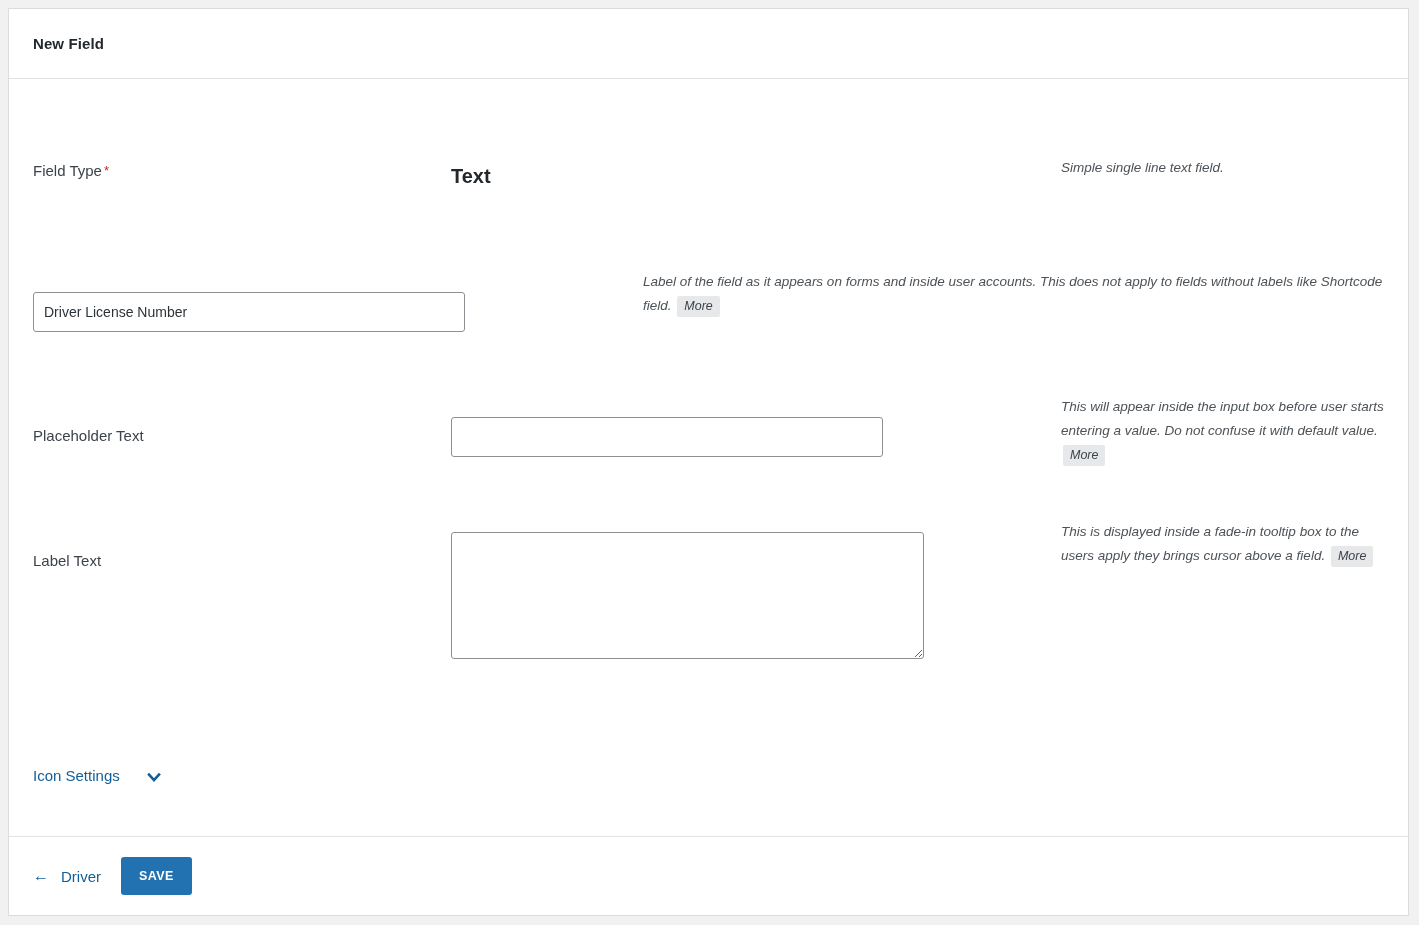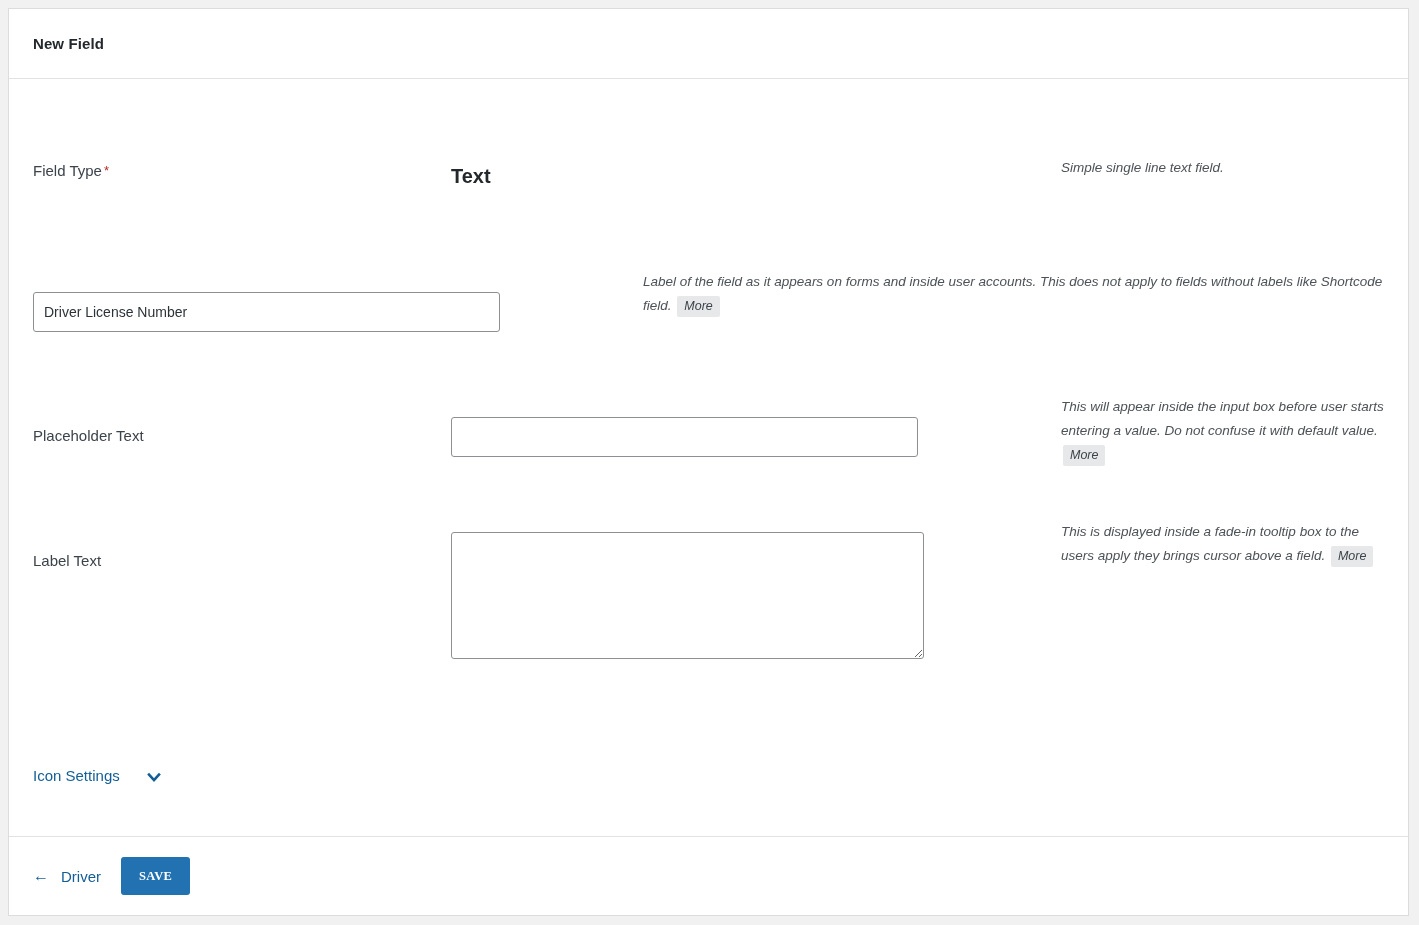--- a/index.html
+++ b/index.html
@@ -90,21 +90,21 @@
     margin-left: 2px;
   }
 
   .static-value {
     font-size: 20px;
     font-weight: bold;
     color: #23282d;
   }
 
   .text-input {
-    width: 467px;
+    width: 432px;
     height: 40px;
     box-sizing: border-box;
     border: 1px solid #8c8f94;
     border-radius: 3px;
     padding: 12px 10px;
     font-family: "Liberation Sans", sans-serif;
     font-size: 14px;
     color: #2c3338;
     background: #ffffff;
     outline: none;
@@ -197,21 +197,21 @@
   }
   .arrow-left {
     font-size: 16px;
     color: #135e96;
   }
   .save-button {
     background: #2271b1;
     color: #ffffff;
     border: none;
     border-radius: 3px;
-    font-family: Liberation Serif, serif;
+    font-family: Liberation Sans, sans-serif;
     font-size: 12.5px;
     font-weight: bold;
     letter-spacing: 0.4px;
     padding: 0 18px;
     height: 38px;
     cursor: pointer;
   }
 </style>
 </head>
 <body>

